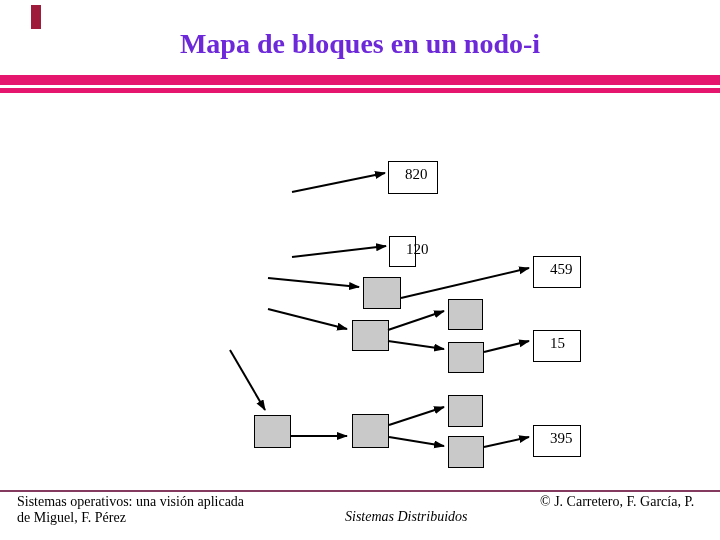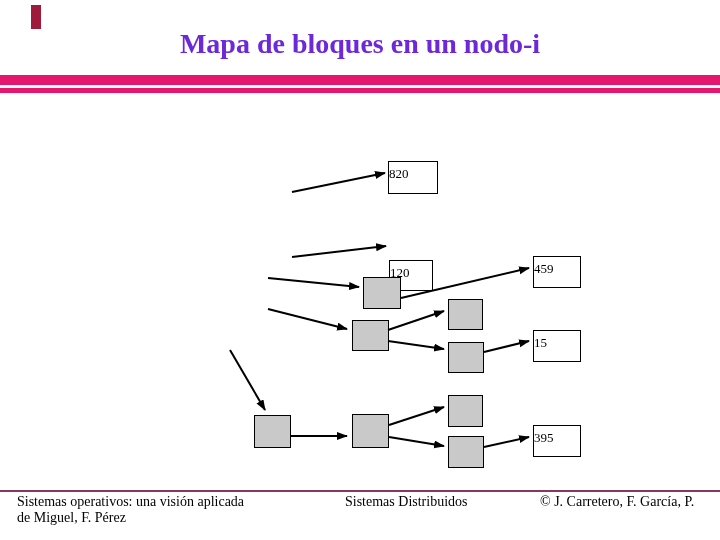--- a/index.html
+++ b/index.html
@@ -21,48 +21,48 @@
   }
   .inode .row { box-sizing:border-box; font-size:11.5px; padding:5px 0 0 8px; }
   .row-1 { height:32px; border-bottom:1px solid #000; }
   .row-2 { height:84px; border-bottom:1px solid #000; }
   .row-3 { height:32px; border-bottom:1px solid #000; }
   .row-4 { height:32px; border-bottom:1px solid #000; }
   .row-5 { height:30px; }
 
   .numbox {
     position:absolute; border:1px solid #000; background:#fff; box-sizing:border-box;
-    font-size:13px; padding:4px 0 0 0;
+    font-size:15px; padding:4px 0 0 16px;
   }
   .grayblock { position:absolute; background:#c9c9c9; border:1px solid #000; box-sizing:border-box; }
 
   svg.arrows { position:absolute; left:0; top:0; width:720px; height:540px; pointer-events:none; }
 
   .footer-rule { position:absolute; left:0; top:490px; width:720px; height:2px; background:#843a5e; }
   .footer-text { position:absolute; font-size:14px; line-height:15.5px; color:#000; }
   .footer-left   { left:17px;  top:494px; width:260px; }
-  .footer-center { left:345px; top:494px; }
+  .footer-center { left:345px; top:509px;font-style:italic; }
   .footer-right  { left:540px; top:494px;text-align:center; }
 </style>
 </head>
 <body>
 
 <div class="slide">
 
   <div class="top-marker"></div>
 
   <h1 class="title">Mapa de bloques en un nodo-i</h1>
   <div class="rule-thick"></div>
   <div class="rule-thin"></div>
 
 
   <div class="numbox" style="left:388px; top:161px; width:50px; height:33px;">
     <span>820</span>
   </div>
-  <div class="numbox" style="left:389px; top:236px; width:44px; height:31px;margin-top:24px;">
+  <div class="numbox" style="left:389px; top:236px; width:27px; height:31px;">
     <span>120</span>
   </div>
   <div class="numbox" style="left:533px; top:256px; width:48px; height:32px;">
     <span>459</span>
   </div>
   <div class="numbox" style="left:533px; top:330px; width:48px; height:32px;">
     <span>15</span>
   </div>
   <div class="numbox" style="left:533px; top:425px; width:48px; height:32px;">
     <span>395</span>

